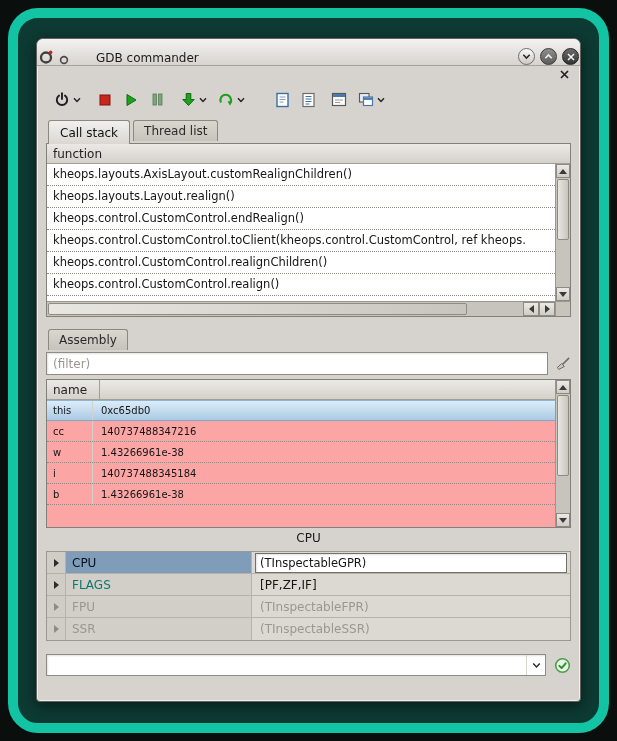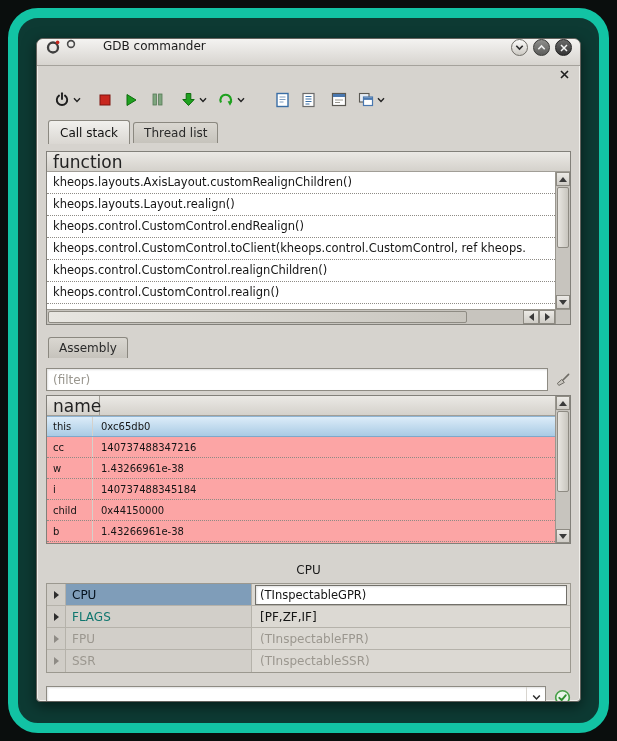--- a/index.html
+++ b/index.html
@@ -10,56 +10,56 @@
   .frame{position:absolute;left:8px;top:8px;width:601px;height:725px;box-sizing:border-box;
          border:10px solid #12c3a4;border-radius:30px;background:#0d3a33}
 
   
   .window{position:absolute;left:36px;top:38px;width:545px;height:664px;box-sizing:border-box;
           background:#d6d3ce;border:1px solid #63625d;border-radius:7px 7px 4px 4px;
           box-shadow:0 4px 14px rgba(0,0,0,.5), inset 0 0 0 1px #efeeea;
           display:flex;flex-direction:column;overflow:hidden}
 
   .titlebar{height:26px;flex:0 0 26px;background:linear-gradient(#f4f3f1,#d7d4cf);
-            border-bottom:1px solid #a5a29c;display:flex;align-items:flex-start;padding:0 8px;gap:5px;
+            border-bottom:1px solid #a5a29c;display:flex;align-items:flex-end;padding:0 1px;gap:5px;
             border-radius:6px 6px 0 0}
   .title{font-size:12px;color:#1b1b1b;margin-left:22px}
   .tb-spacer{flex:1}
   .tb-btn{width:17px;height:17px;border-radius:50%;display:flex;align-items:center;justify-content:center;
           border:1px solid #6f6d67;background:linear-gradient(#fbfbfa,#ccc9c3);box-sizing:border-box;cursor:default}
   .tb-btn.mid{background:linear-gradient(#8f8f8d,#5c5c5a);border-color:#3a3a38}
   .tb-btn.dark{background:linear-gradient(#6b6b6b,#343434);border-color:#222}
 
   .client{flex:1;display:flex;flex-direction:column;padding:0 9px 8px 9px;overflow:hidden}
 
   .dock-header{height:17px;flex:0 0 17px;display:flex;justify-content:flex-end;align-items:center;padding-right:2px}
 
   .toolbar{height:33px;flex:0 0 33px;display:flex;align-items:center;padding-left:6px}
   .tbtn{display:flex;align-items:center;gap:3px;background:transparent;border:none;padding:2px;cursor:default}
 
   
-  .tabbar{display:flex;align-items:center;padding:4px 0 8px 2px;position:relative;z-index:2;margin-bottom:-1px}
+  .tabbar{display:flex;align-items:flex-start;padding:4px 0 0 2px;position:relative;z-index:2;margin-bottom:-1px}
   .tab{font-size:12px;color:#2a2a2a;border:1px solid #8b8880;border-bottom:none;border-radius:3px 3px 0 0;
        padding:3px 10px 3px;background:linear-gradient(#dad7d1,#c6c3bc);margin-right:3px;position:relative}
   .tab.active{background:linear-gradient(#f1f0ed,#dad7d2);padding:5px 11px 4px;color:#111;z-index:3}
 
   
   .sbtn{background:linear-gradient(#eceae6,#cfccc6);border:1px solid #8e8b83;box-sizing:border-box;
         display:flex;align-items:center;justify-content:center}
   .thumb{background:linear-gradient(90deg,#e8e6e1,#c8c5be);border:1px solid #8e8b83;border-radius:2px;box-sizing:border-box}
   .tri-up{width:0;height:0;border:4px solid transparent;border-bottom:5px solid #3a3a3a;margin-top:-4px}
   .tri-dn{width:0;height:0;border:4px solid transparent;border-top:5px solid #3a3a3a;margin-bottom:-4px}
   .tri-lf{width:0;height:0;border:4px solid transparent;border-right:5px solid #3a3a3a;margin-left:-4px}
   .tri-rt{width:0;height:0;border:4px solid transparent;border-left:5px solid #3a3a3a;margin-right:-4px}
 
   
   .cs-panel{display:grid;grid-template-columns:1fr 15px;grid-template-rows:20px 1fr 15px;
             border:1px solid #82807a;background:#fff;height:172px;flex:0 0 172px;overflow:hidden}
   .grid-header{background:linear-gradient(#ebe9e5,#d4d1cb);border-bottom:1px solid #a19e97;
-               font-size:17px;color:#222;display:flex;align-items:center;padding:0 6px;box-sizing:border-box}
+               font-size:12px;color:#222;display:flex;align-items:center;padding:0 6px;box-sizing:border-box}
   .cs-header{grid-column:1/3;grid-row:1}
   .cs-rows{grid-column:1;grid-row:2;overflow:hidden}
   .cs-row{height:21px;line-height:21px;font-size:11.5px;color:#151515;padding:0 6px;white-space:nowrap;
           overflow:hidden;border-bottom:1px dotted #8e8b85}
   .vsb{grid-column:2;grid-row:2;display:flex;flex-direction:column;background:#c7c4be;border-left:1px solid #9a978f;box-sizing:border-box}
   .vsb .sbtn{height:14px;width:100%}
   .vsb .track{flex:1;position:relative}
   .vsb .thumb{position:absolute;left:1px;right:1px;top:1px;height:56%}
   .hsb{grid-column:1;grid-row:3;display:flex;background:#c7c4be;border-top:1px solid #9a978f;box-sizing:border-box}
   .hsb .track{flex:1;position:relative}
@@ -85,21 +85,21 @@
   .var-row{display:flex;height:20px;border-bottom:1px dotted #8e8b85;font-size:10px;color:#151515}
   .vr-name{width:46px;border-right:1px solid #d4d1cb;display:flex;align-items:center;padding-left:6px;box-sizing:border-box}
   .vr-value{flex:1;display:flex;align-items:center;padding-left:8px;white-space:nowrap;overflow:hidden}
   .var-row.selected{background:linear-gradient(#dcecf9,#a9cbe4);border-top:1px solid #8fb4d2;border-bottom:1px solid #7fa8c9;height:19px}
   .var-vsb{grid-column:2;grid-row:1/3;display:flex;flex-direction:column;background:#c7c4be;border-left:1px solid #9a978f;box-sizing:border-box}
   .var-vsb .sbtn{height:14px;width:100%}
   .var-vsb .track{flex:1;position:relative}
   .var-vsb .thumb{position:absolute;left:1px;right:1px;top:1px;height:68%}
 
   
-  .cpu-panel{margin-top:16px;flex:0 0 auto}
+  .cpu-panel{margin-top:0;flex:0 0 auto}
   .cpu-title{height:20px;text-align:center;font-size:12px;color:#1b1b1b;padding-top:3px}
   .cpu-grid{border:1px solid #9b988f;background:#d2cfc9}
   .cpu-row{display:flex;height:22px;border-bottom:1px solid #b5b2aa;box-sizing:border-box}
   .cpu-row:last-child{border-bottom:none}
   .cpu-exp{width:18px;flex:0 0 18px;background:#d0cdc7;border-right:1px solid #b5b2aa;display:flex;align-items:center;justify-content:center}
   .exp-tri{width:0;height:0;border-left:5px solid #2d2d2d;border-top:4px solid transparent;border-bottom:4px solid transparent}
   .cpu-row.disabled .exp-tri{border-left-color:#8e8b85}
   .cpu-name{width:186px;flex:0 0 186px;display:flex;align-items:center;padding-left:6px;font-size:12px;color:#0f766e;
             background:#d2cfc9;border-right:1px solid #b5b2aa;box-sizing:border-box}
   .cpu-name.sel{background:#7f9db9;color:#06131f}
@@ -340,24 +340,20 @@
           </div>
           <div class="var-row">
             <span class="vr-name">w</span>
             <span class="vr-value">1.43266961e-38</span>
           </div>
           <div class="var-row">
             <span class="vr-name">i</span>
             <span class="vr-value">140737488345184</span>
           </div>
           <div class="var-row">
-            <span class="vr-name">child</span>
-            <span class="vr-value">0x44150000</span>
-          </div>
-          <div class="var-row">
             <span class="vr-name">b</span>
             <span class="vr-value">1.43266961e-38</span>
           </div>
         </div>
         <div class="var-vsb">
           <span class="sbtn">
               <i class="tri-up"></i>
             </span>
           <span class="track">
               <span class="thumb"></span>

